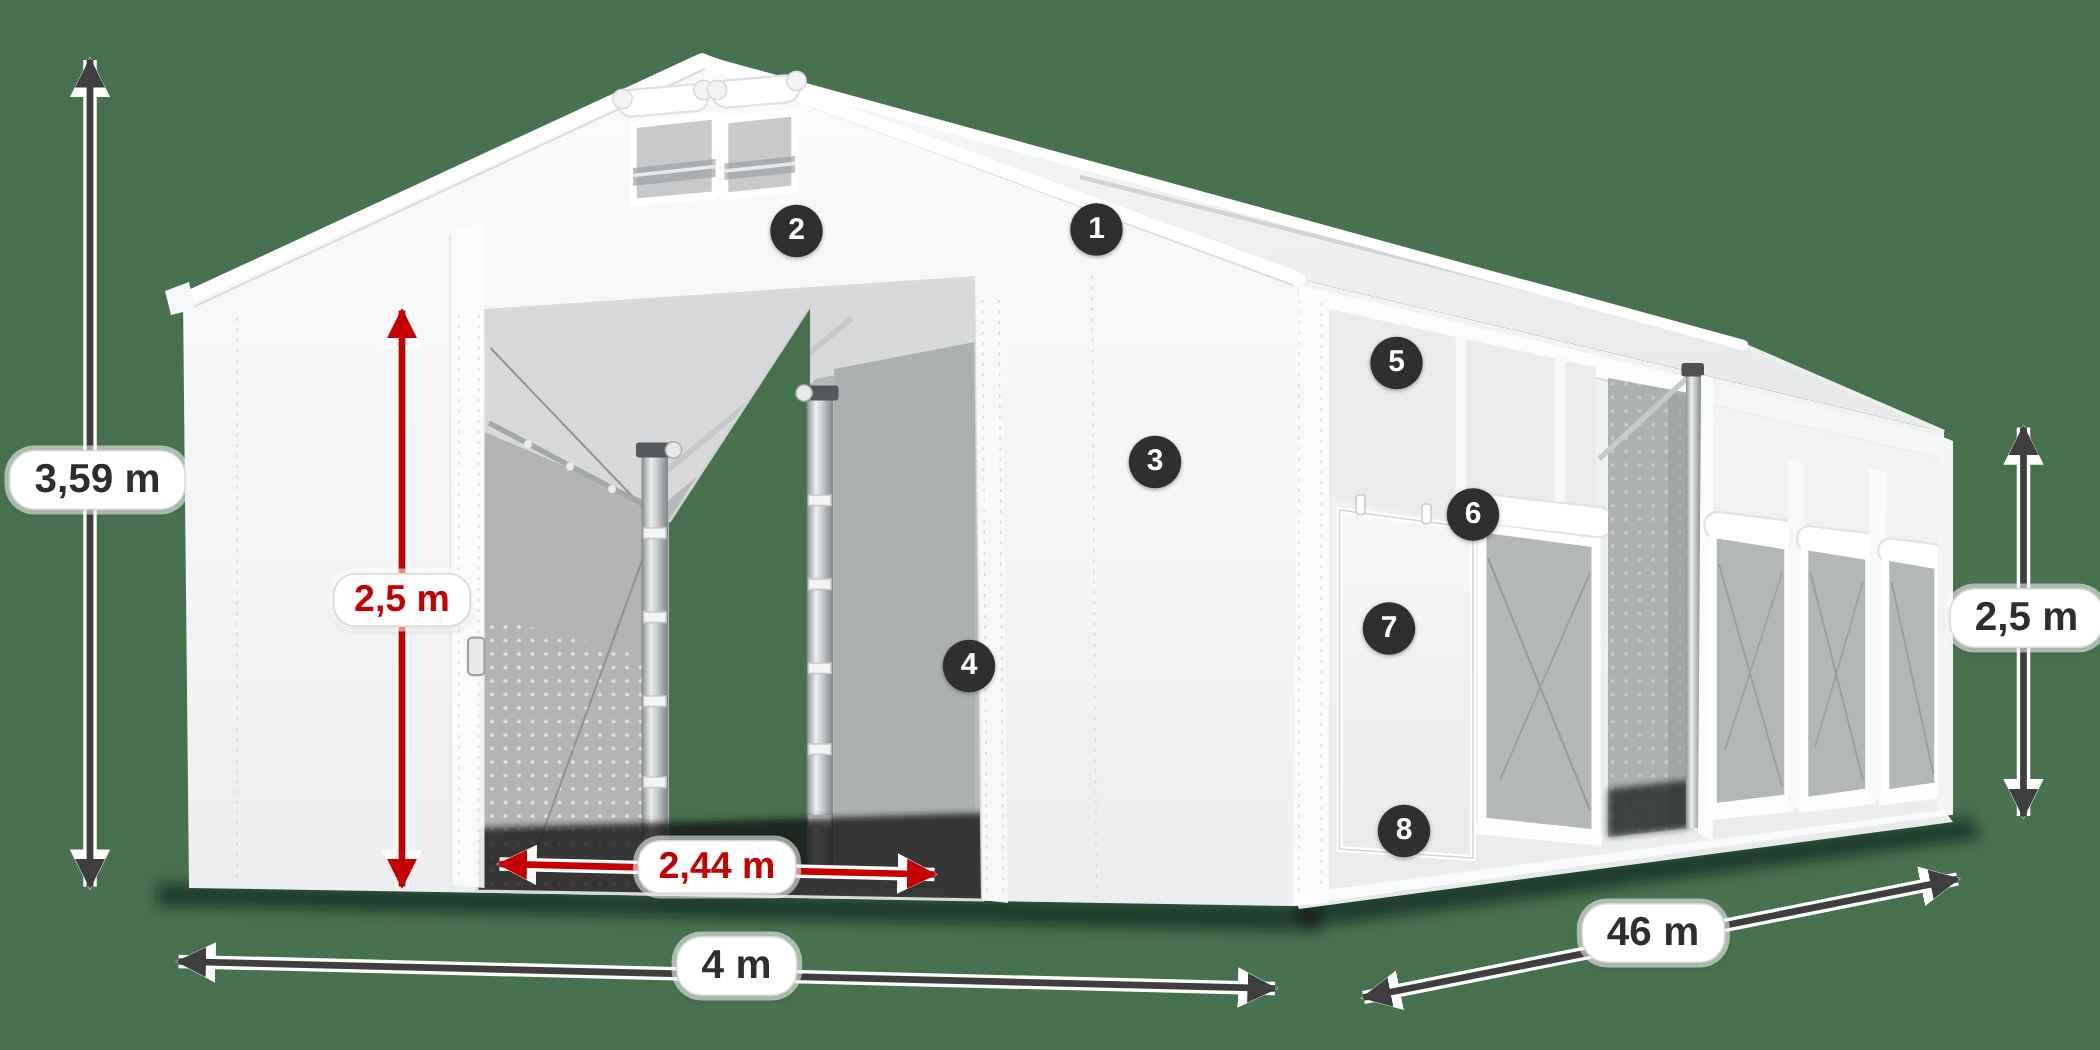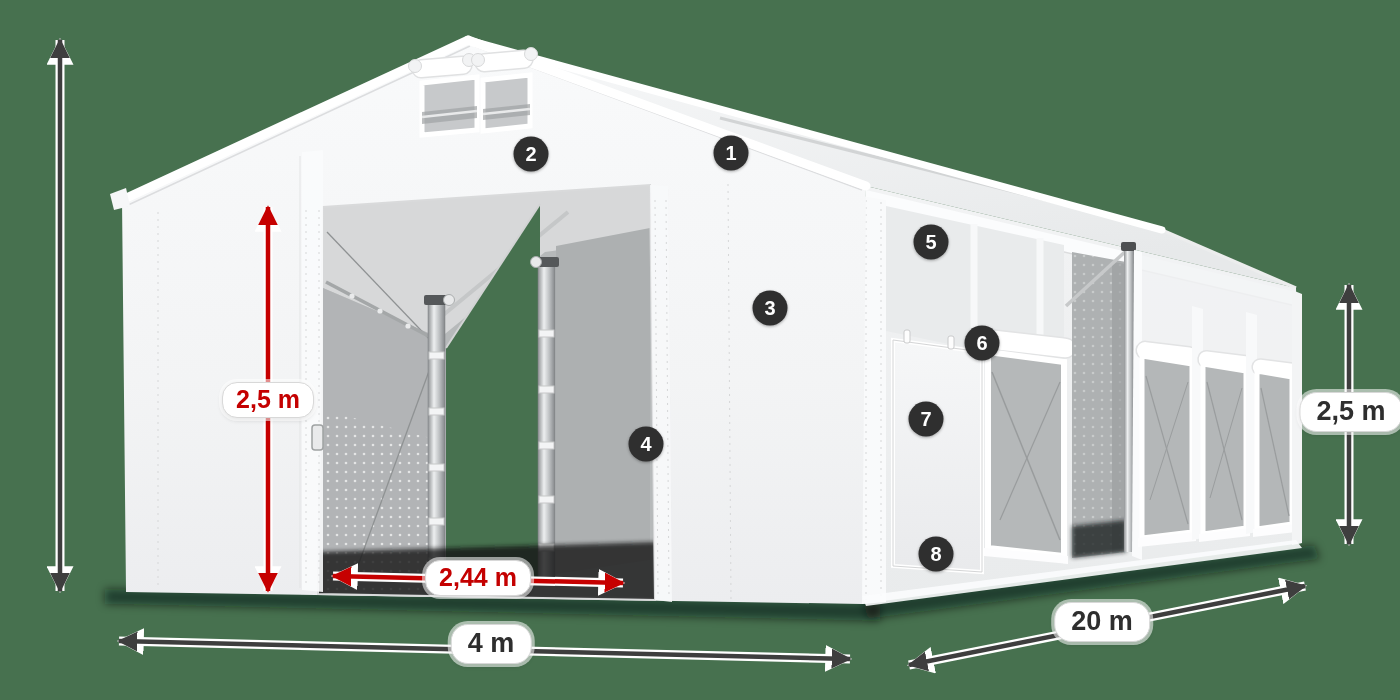--- a/index.html
+++ b/index.html
@@ -282,19 +282,20 @@
 
 <div class="badge" style="left:731px;top:153px">1</div>
 <div class="badge" style="left:531px;top:154px">2</div>
 <div class="badge" style="left:770px;top:308px">3</div>
 <div class="badge" style="left:646px;top:444px">4</div>
 <div class="badge" style="left:931px;top:242px">5</div>
 <div class="badge" style="left:982px;top:343px">6</div>
 <div class="badge" style="left:926px;top:419px">7</div>
 <div class="badge" style="left:936px;top:554px">8</div>
 
+<div class="pill" style="left:65px;top:320px">3,59 m</div>
 <div class="pill red" style="left:268px;top:400px">2,5 m</div>
 <div class="pill red" style="left:478px;top:578px">2,44 m</div>
 <div class="pill" style="left:491px;top:644px">4 m</div>
-<div class="pill" style="left:1102px;top:622px">20 m</div>
+<div class="pill" style="left:1102px;top:622px">46 m</div>
 <div class="pill" style="left:1351px;top:412px">2,5 m</div>
 
 </div>
 
 </body></html>

